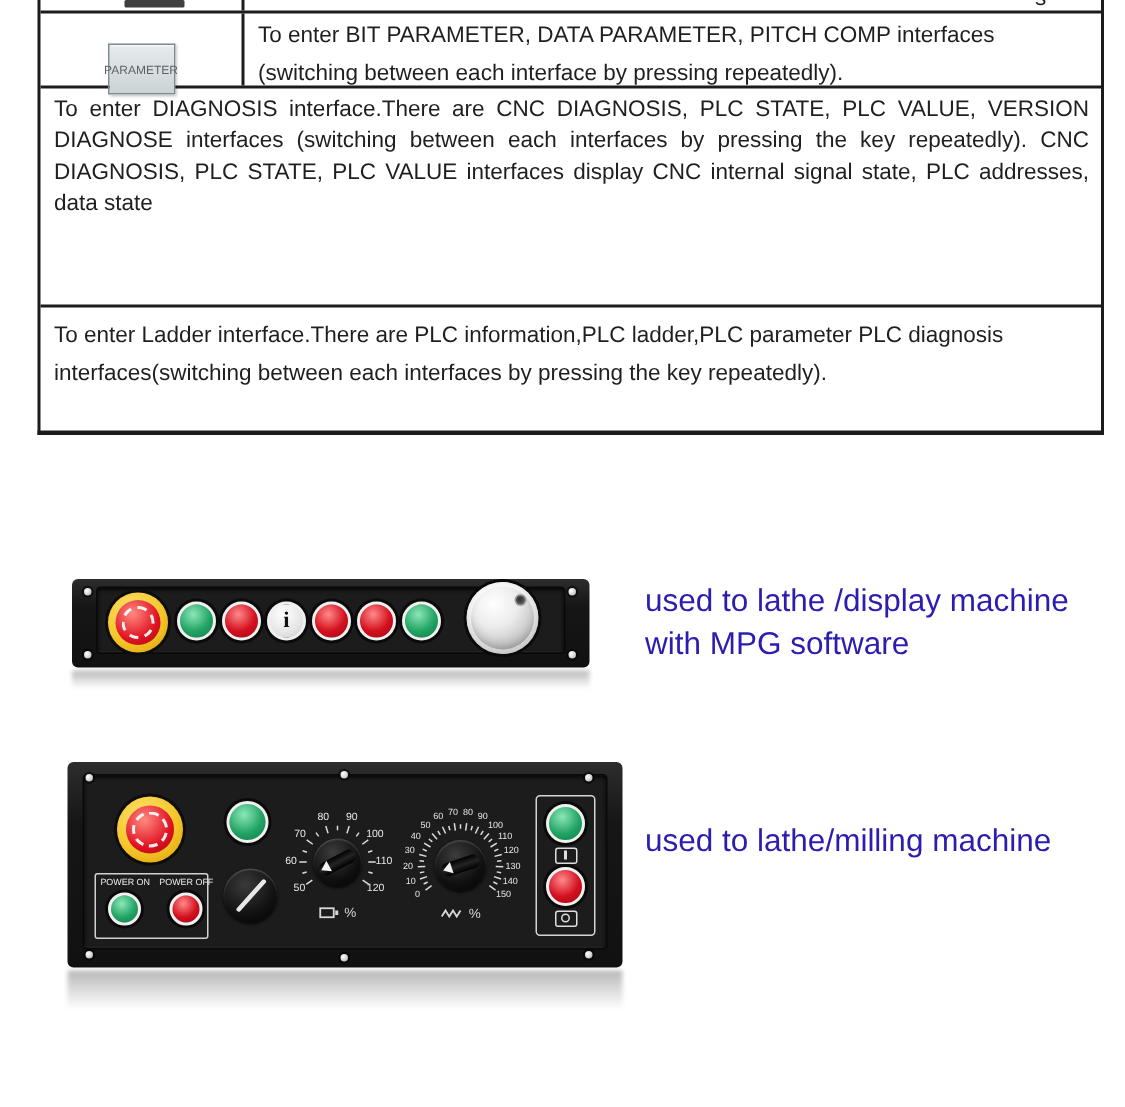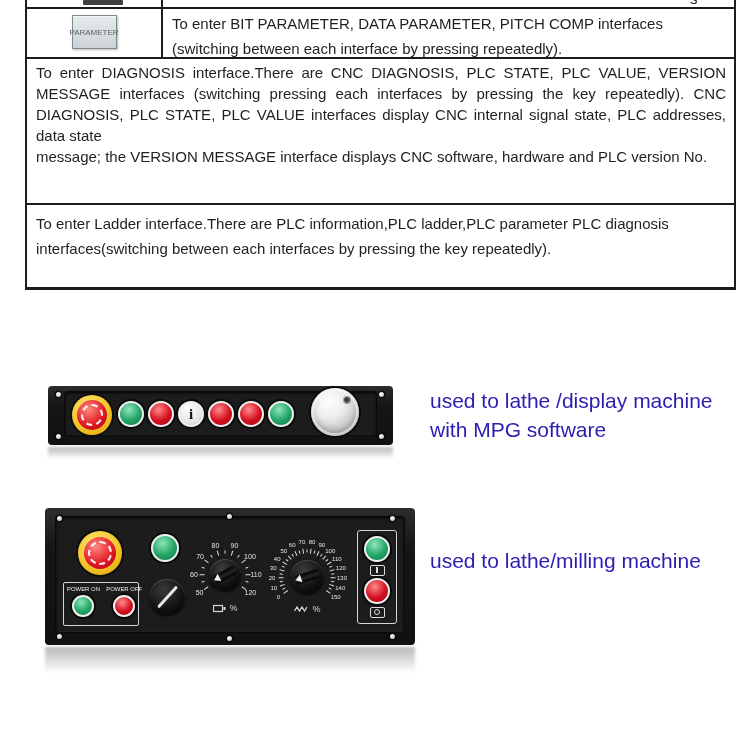--- a/index.html
+++ b/index.html
@@ -5,21 +5,21 @@
   html,body{margin:0;padding:0;background:#ffffff;}
   .page{position:relative;width:750px;height:738px;background:#ffffff;overflow:hidden;
         font-family:"Liberation Sans",sans-serif;color:#1f1f1f;}
 
   
   .doc-table{position:absolute;left:25px;top:0;width:711px;box-sizing:border-box;
              border-left:2px solid #1c1c1c;border-right:2px solid #1c1c1c;border-bottom:3px solid #1c1c1c;}
   .t-row{display:flex;border-top:2px solid #1c1c1c;box-sizing:border-box;}
   .t-row.t-partial{border-top:none;height:7px;}
   .t-key-cell{width:136px;flex:none;border-right:2px solid #1c1c1c;
-              display:flex;align-items:flex-start;justify-content:center;box-sizing:border-box;}
+              display:flex;align-items:flex-end;justify-content:center;box-sizing:border-box;}
   .t-desc-cell{flex:1;padding:2px 8px 0 9px;font-size:15px;line-height:21px;overflow:hidden;box-sizing:border-box;}
   .t-desc-cell p{margin:0;}
   .t-desc-cell p.justify{text-align:justify;}
   .r1{line-height:25px;}
   .r3{padding-top:6px;line-height:25px;}
   .t-partial .t-key-cell{display:block;}
   .key-fragment{margin-left:56px;margin-top:0;width:40px;height:5px;background:#3f3f3f;border-radius:1px;}
   .t-partial .t-desc-cell{position:relative;padding:0 8px;}
   .clip-text{position:absolute;top:-12px;left:527px;font-size:15px;}
 
@@ -122,22 +122,21 @@
       <div class="t-key-cell">
         <div class="key-btn key-parameter">PARAMETER</div>
       </div>
       <div class="t-desc-cell r1">
         <p>To enter BIT PARAMETER, DATA PARAMETER, PITCH COMP interfaces (switching between each interface by pressing repeatedly).</p>
       </div>
     </div>
 
     <div class="t-row" style="height:146px">
       <div class="t-desc-cell" style="padding-top:3px">
-        <p class="justify">To enter DIAGNOSIS interface.There are CNC DIAGNOSIS, PLC STATE, PLC VALUE, VERSION MESSAGE interfaces (switching pressing each interfaces by pressing the key repeatedly). CNC DIAGNOSIS, PLC STATE, PLC VALUE interfaces display CNC internal signal state, PLC addresses, data state</p>
-        <p>message; the VERSION MESSAGE interface displays CNC software, hardware and PLC version No.</p>
+        <p class="justify">To enter DIAGNOSIS interface.There are CNC DIAGNOSIS, PLC STATE, PLC VALUE, VERSION DIAGNOSE interfaces (switching between each interfaces by pressing the key repeatedly). CNC DIAGNOSIS, PLC STATE, PLC VALUE interfaces display CNC internal signal state, PLC addresses, data state</p>
       </div>
     </div>
 
     <div class="t-row" style="height:84px">
       <div class="t-desc-cell r3">
         <p>To enter Ladder interface.There are PLC information,PLC ladder,PLC parameter PLC diagnosis interfaces(switching between each interfaces by pressing the key repeatedly).</p>
       </div>
     </div>
   </div>
 

